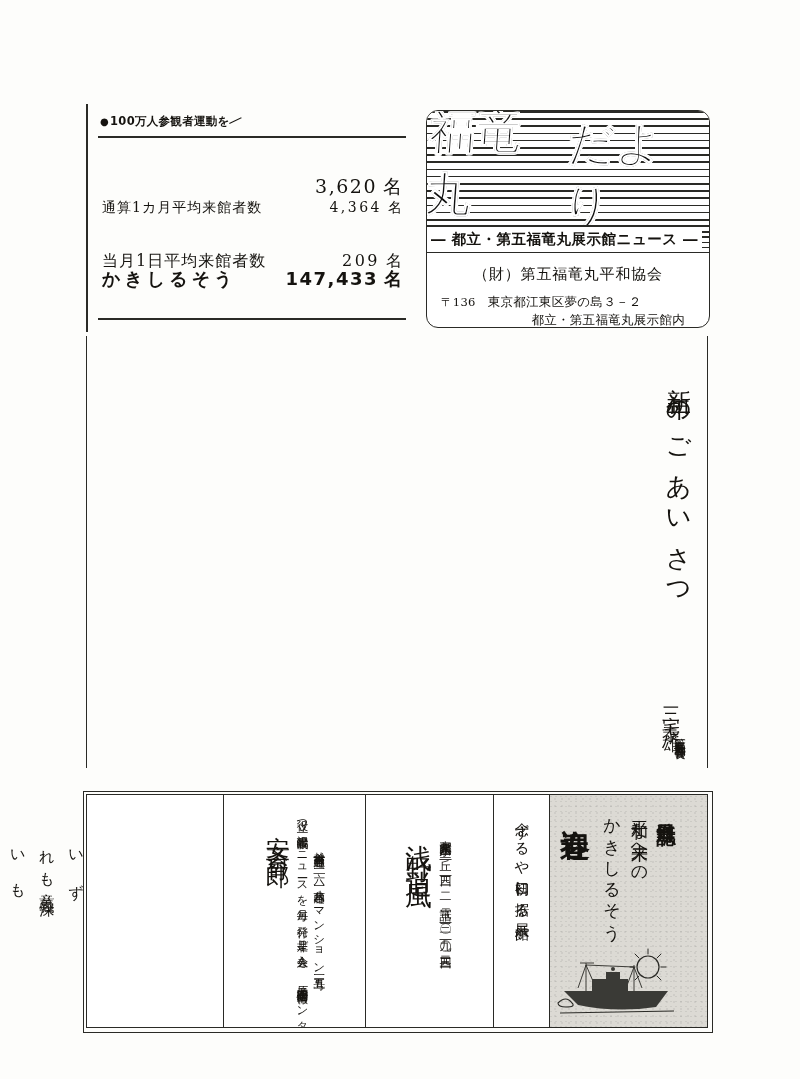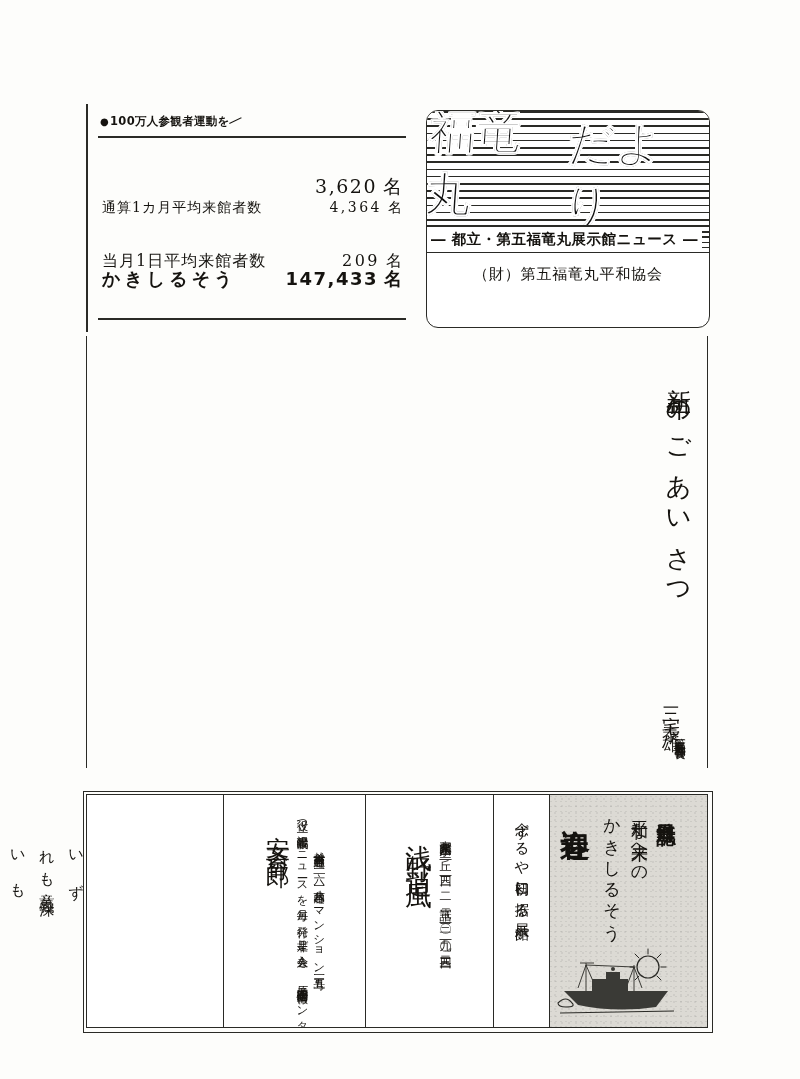--- a/index.html
+++ b/index.html
@@ -483,20 +483,27 @@
       <div class="mast-stripes">
         <div class="mast-title">
           <span class="t1">福竜丸</span>
             <span class="t2">だより</span>
         </div>
       </div>
       <div class="mast-sub">
         <span>― 都立・第五福竜丸展示館ニュース ―</span>
       </div>
       <div class="mast-org">（財）第五福竜丸平和協会</div>
+      <div class="mast-addr">
+        <div class="l1">
+          <span class="zip">〒136</span><span>東京都江東区夢の島３－２</span>
+        </div>
+        <div class="l2">都立・第五福竜丸展示館内</div>
+
+      </div>
     </div>
   </div>
 
   <div class="article">
     <div class="vcols">
       <div class="art-title">新年のごあいさつ</div>
       <div class="byline">
         <div class="who">三宅泰雄</div>
         <div class="org">第五福竜丸平和協会会長</div>
       </div>

